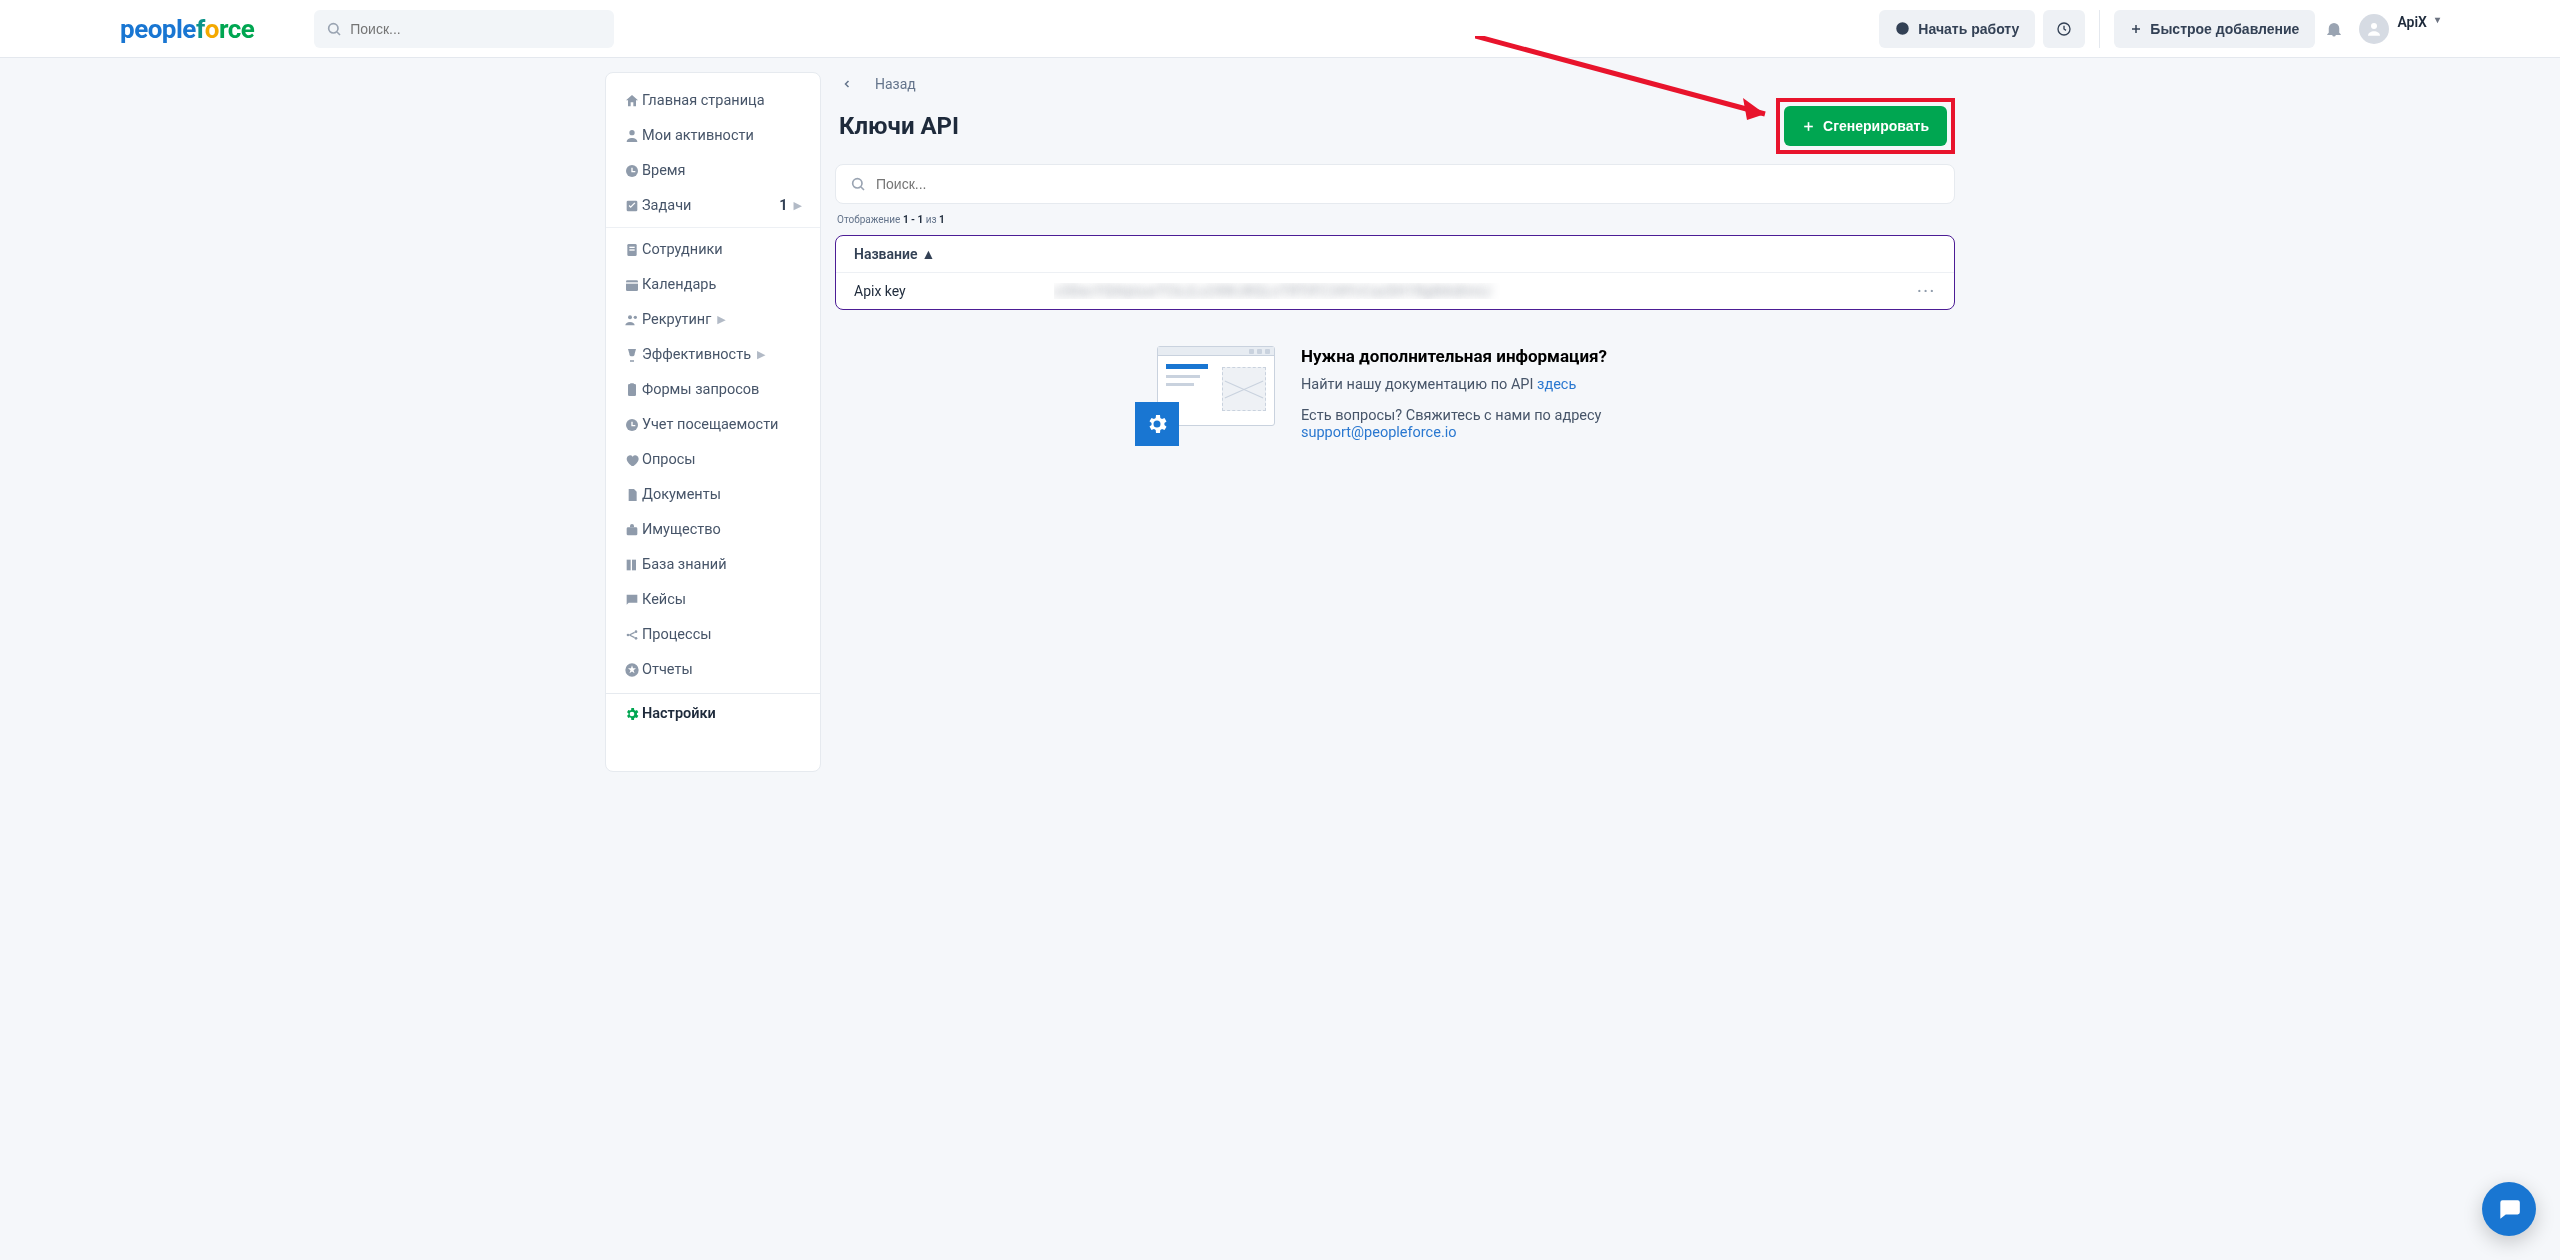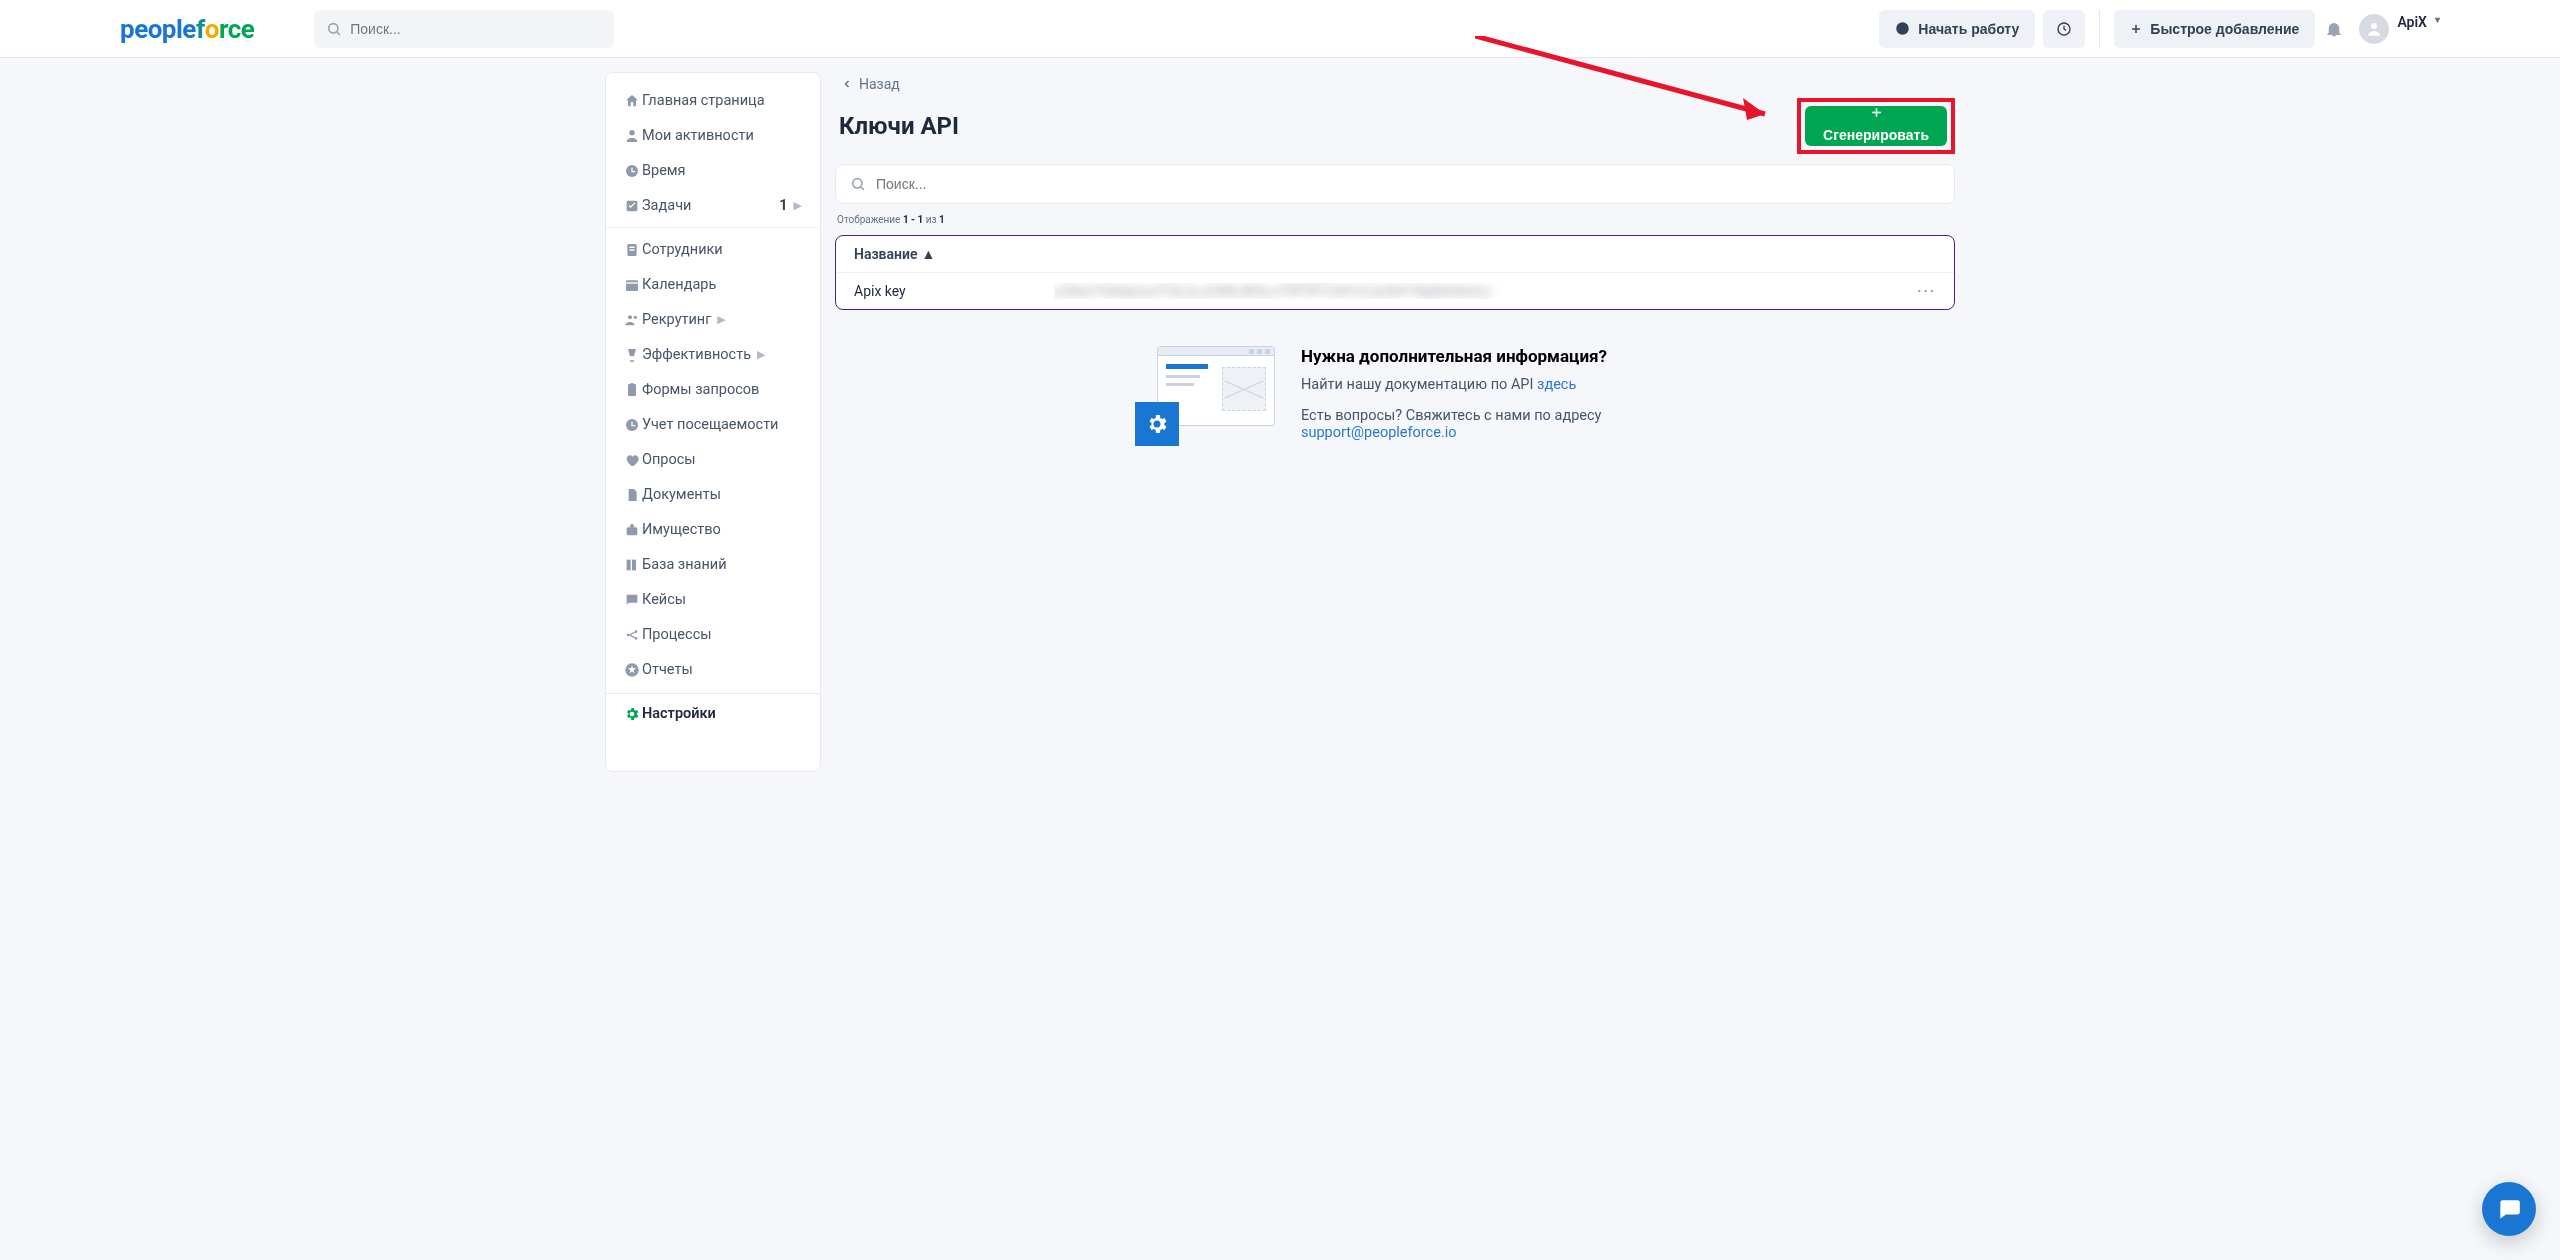--- a/index.html
+++ b/index.html
@@ -31,25 +31,25 @@
 .sb-item { display: flex; align-items: center; padding: 9px 18px; color: #475569; font-size: 14.5px; cursor: pointer; position: relative; }
 .sb-item .sb-ic { width: 18px; color: #8f9bab; display: inline-flex; }
 .sb-item .badge { margin-left: auto; font-weight: 700; color: #334155; }
 .sb-item .chev { color: #b2bac6; font-size: 11px; margin-left: 6px; }
 .sb-sep { height: 1px; background: #edf0f4; margin: 4px 0; }
 .sb-item.active { background: #fff; border-top: 1px solid #e6eaef; color: #1e2a3b; font-weight: 600; padding-top: 11px; margin-top: 6px; }
 .sb-item.active .sb-ic { color: #00a651; }
 
 
 .main { flex: 1; min-width: 0; }
-.back-link { color: #64748b; font-size: 14px; display: inline-flex; align-items: center; gap: 6px; cursor: pointer; margin: 4px 0 6px 6px; }
+.back-link { color: #64748b; font-size: 14px; display: inline-flex; align-items: center; gap: 22px; cursor: pointer; margin: 4px 0 6px 6px; }
 .page-head { display: flex; align-items: center; justify-content: space-between; margin-bottom: 10px; }
 .page-title { font-size: 24px; font-weight: 700; color: #1e2a3b; margin-left: 4px; }
 .gen-wrap { border: 4px solid #e8142c; padding: 4px; position: relative; }
-.btn-green { background: #00a651; color: #fff; border: none; border-radius: 6px; height: 40px; padding: 0 18px; font-size: 14px; font-weight: 600; display: inline-flex; align-items: center; gap: 8px; cursor: pointer; flex-direction: column; }
+.btn-green { background: #00a651; color: #fff; border: none; border-radius: 6px; height: 40px; padding: 0 18px; font-size: 14px; font-weight: 600; display: inline-flex; align-items: center; gap: 8px; cursor: pointer; }
 .search-card { background: #fff; border: 1px solid #e6eaef; border-radius: 8px; padding: 0; margin-bottom: 10px; }
 .search-card input { width: 100%; height: 38px; border: none; background: transparent; padding: 0 14px 0 40px; font-size: 14px; outline: none; }
 .search-card { position: relative; }
 .search-card .ic { position: absolute; left: 14px; top: 50%; transform: translateY(-50%); color: #9aa4b2; }
 .result-count { color: #64748b; font-size: 10px; margin: 6px 2px 10px; }
 .result-count b { color: #1e2a3b; font-weight: 700; }
 
 .table-card { background: #fff; border: 1px solid #4c1d95; border-radius: 8px; overflow: hidden; }
 .thead, .trow { display: flex; align-items: center; padding: 10px 18px; }
 .thead { color: #334155; font-weight: 600; border-bottom: 1px solid #edf0f4; }

